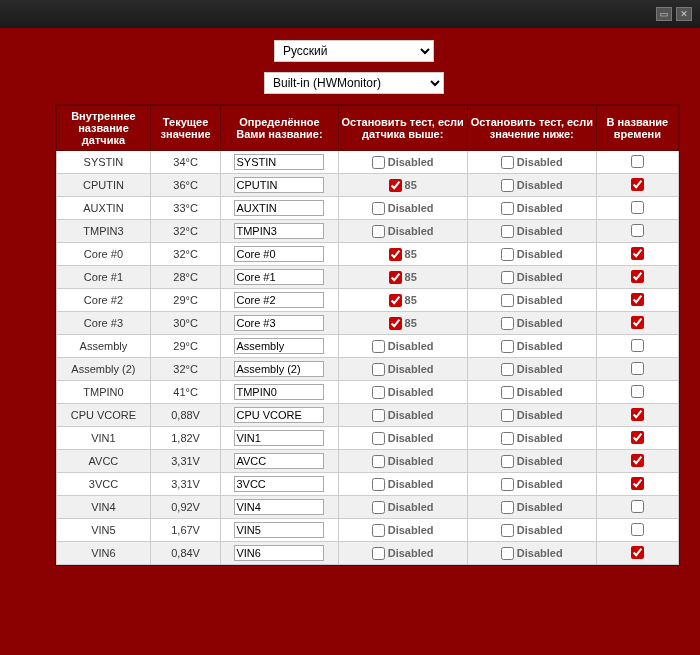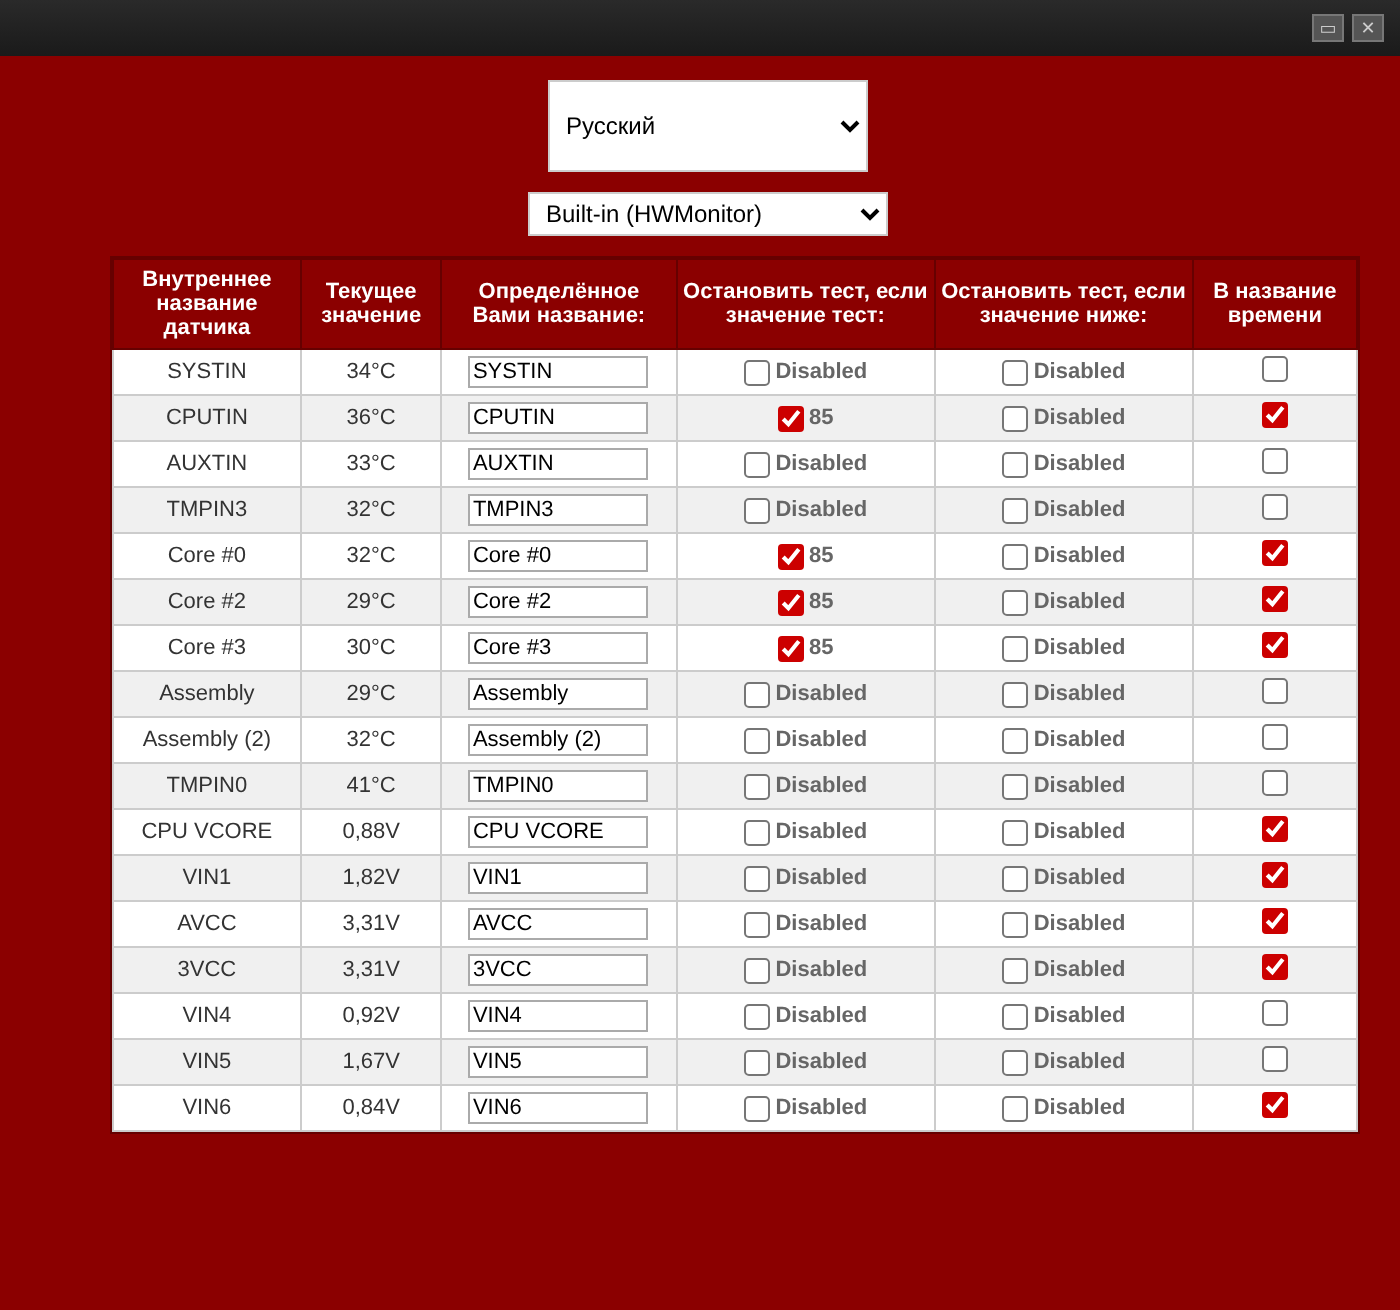--- a/index.html
+++ b/index.html
@@ -70,21 +70,21 @@
       margin-bottom: 10px;
       gap: 8px;
     }
     .language-label {
       color: #fff;
       font-size: 12px;
     }
     .language-select {
       background: #fff;
       border: 1px solid #ccc;
-      padding: 14px 4px;
+      padding: 2px 4px;
       font-size: 12px;
       width: 160px;
       cursor: pointer;
     }
 
     .program-row {
       display: flex;
       align-items: center;
       justify-content: center;
       margin-bottom: 10px;
@@ -215,21 +215,21 @@
   </div>
 
   <div class="table-container">
     <div class="table-wrapper">
       <table>
         <thead>
           <tr>
             <th class="col-name">Внутреннее название датчика</th>
             <th class="col-current">Текущее значение</th>
             <th class="col-custom">Определённое Вами название:</th>
-            <th class="col-stop-high">Остановить тест, если значение тест:</th>
+            <th class="col-stop-high">Остановить тест, если датчика выше:</th>
             <th class="col-stop-low">Остановить тест, если значение ниже:</th>
             <th class="col-realtime">В название времени</th>
           </tr>
         </thead>
         <tbody id="table-body">
         <tr>
               <td>SYSTIN</td>
               <td>34°C</td>
               <td><input type="text" value="SYSTIN" style="width: 90px; font-size: 11px; border: 1px solid rgb(170, 170, 170); padding: 1px;"></td>
               <td>
@@ -312,20 +312,38 @@
               </td>
               <td>
                 <div class="cell-with-check">
                   <input type="checkbox" style="">
                   <span class="disabled-text">Disabled</span>
                 </div>
               </td>
               <td><input type="checkbox" checked="" style=""></td>
             </tr>
             <tr>
+              <td>Core #1</td>
+              <td>28°C</td>
+              <td><input type="text" value="Core #1" style="width: 90px; font-size: 11px; border: 1px solid rgb(170, 170, 170); padding: 1px;"></td>
+              <td>
+                <div class="cell-with-check">
+                  <input type="checkbox" checked="" style="">
+                  <span class="disabled-text">85</span>
+                </div>
+              </td>
+              <td>
+                <div class="cell-with-check">
+                  <input type="checkbox" style="">
+                  <span class="disabled-text">Disabled</span>
+                </div>
+              </td>
+              <td><input type="checkbox" checked="" style=""></td>
+            </tr>
+            <tr>
               <td>Core #2</td>
               <td>29°C</td>
               <td><input type="text" value="Core #2" style="width: 90px; font-size: 11px; border: 1px solid rgb(170, 170, 170); padding: 1px;"></td>
               <td>
                 <div class="cell-with-check">
                   <input type="checkbox" checked="" style="">
                   <span class="disabled-text">85</span>
                 </div>
               </td>
               <td>

